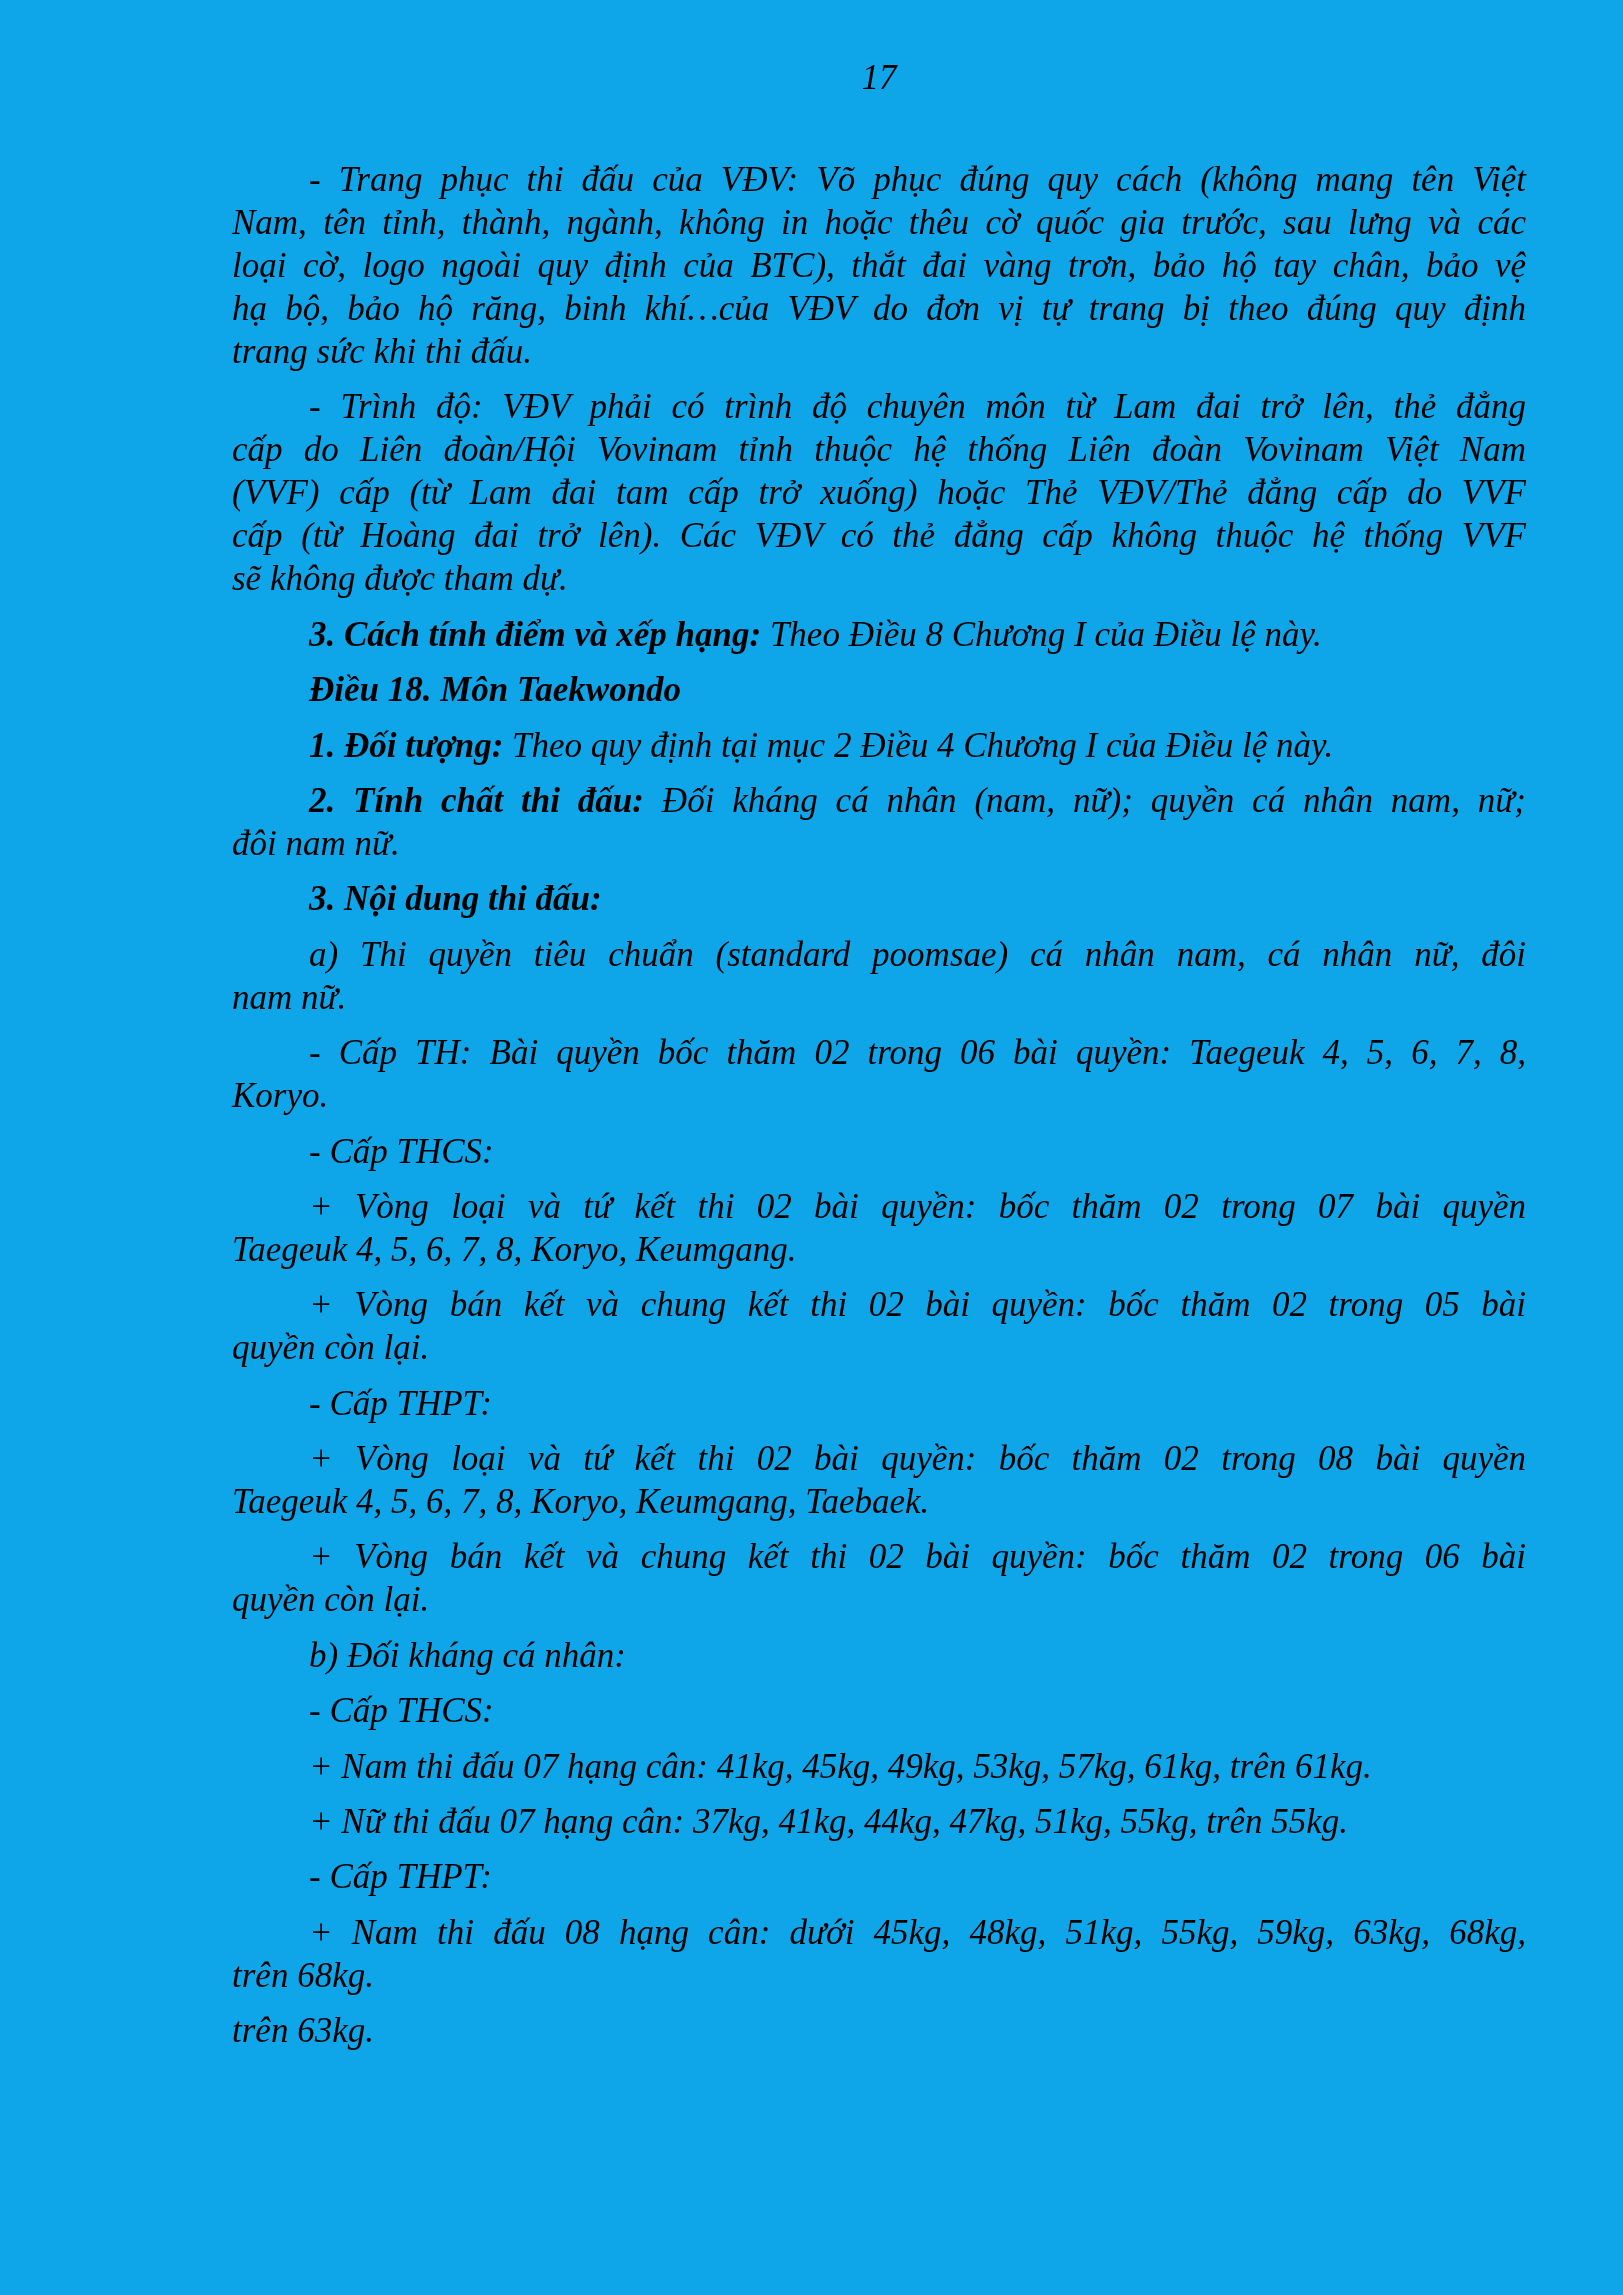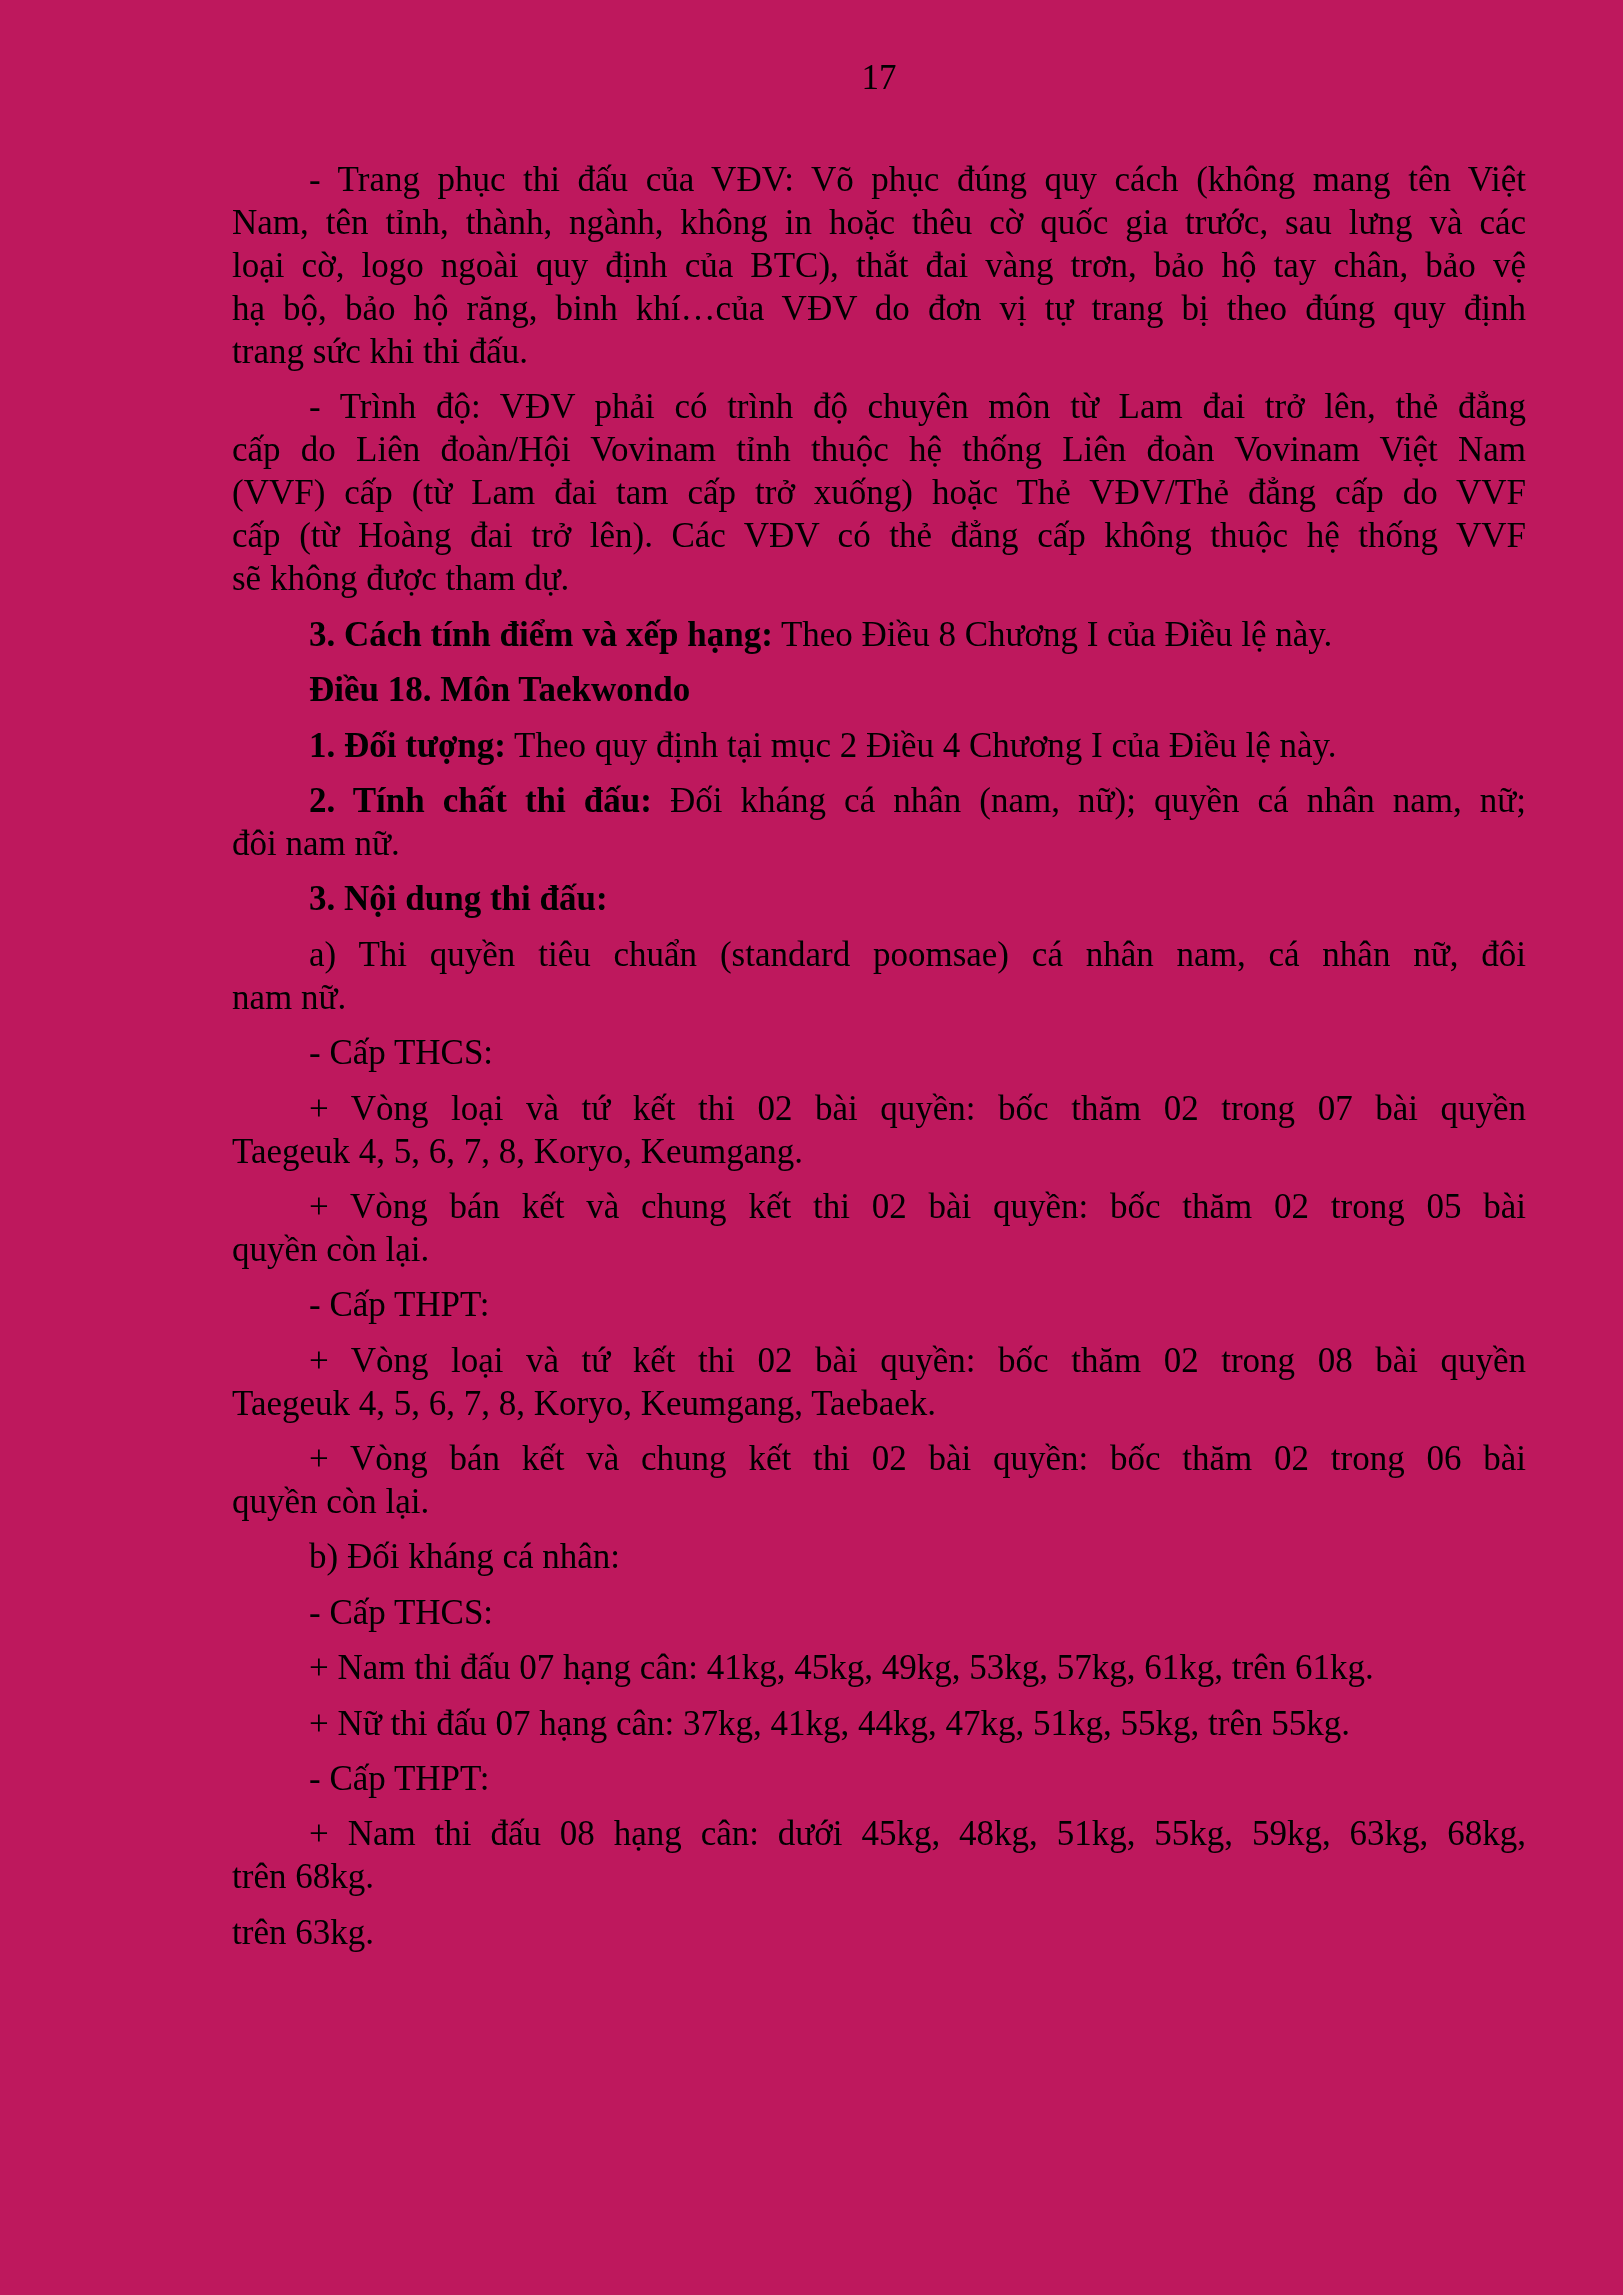--- a/index.html
+++ b/index.html
@@ -28,21 +28,21 @@
     text-align-last: justify;
     text-justify: inter-word;
   }
   .line.first { text-indent: 77px; }
   .line.last  { text-align: center; text-align-last: left; }
   .seg.bold { font-weight: bold; }
 </style>
 </head>
 <body>
 
-<div class="page" style="background: #be185d; color: rgb(0, 0, 0);">
+<div class="page" style="background: #0ea5e9; color: rgb(0, 0, 0); font-style: italic;">
   <div class="page-number">17</div>
   <main>
       <div class="para">
         <div class="line first"><span class="seg">- Trang phục thi đấu của VĐV: Võ phục đúng quy cách (không mang tên Việt</span></div>
         <div class="line"><span class="seg">Nam, tên tỉnh, thành, ngành, không in hoặc thêu cờ quốc gia trước, sau lưng và các</span></div>
         <div class="line"><span class="seg">loại cờ, logo ngoài quy định của BTC), thắt đai vàng trơn, bảo hộ tay chân, bảo vệ</span></div>
         <div class="line"><span class="seg">hạ bộ, bảo hộ răng, binh khí…của VĐV do đơn vị tự trang bị theo đúng quy định</span></div>
         <div class="line last"><span class="seg">trang sức khi thi đấu.</span></div>
       </div>
       <div class="para">
@@ -64,20 +64,24 @@
       <div class="para">
         <div class="line first"><span class="seg bold">2. Tính chất thi đấu:</span><span class="seg"> Đối kháng cá nhân (nam, nữ); quyền cá nhân nam, nữ;</span></div>
         <div class="line last"><span class="seg">đôi nam nữ.</span></div>
       </div>
       <div class="para">
         <div class="line first last"><span class="seg bold">3. Nội dung thi đấu:</span></div>
       </div>
       <div class="para">
         <div class="line first"><span class="seg">a) Thi quyền tiêu chuẩn (standard poomsae) cá nhân nam, cá nhân nữ, đôi</span></div>
         <div class="line last"><span class="seg">nam nữ.</span></div>
+      </div>
+      <div class="para">
+        <div class="line first"><span class="seg">- Cấp TH: Bài quyền bốc thăm 02 trong 06 bài quyền: Taegeuk 4, 5, 6, 7, 8,</span></div>
+        <div class="line last"><span class="seg">Koryo.</span></div>
       </div>
       <div class="para">
         <div class="line first last"><span class="seg">- Cấp THCS:</span></div>
       </div>
       <div class="para">
         <div class="line first"><span class="seg">+ Vòng loại và tứ kết thi 02 bài quyền: bốc thăm 02 trong 07 bài quyền</span></div>
         <div class="line last"><span class="seg">Taegeuk 4, 5, 6, 7, 8, Koryo, Keumgang.</span></div>
       </div>
       <div class="para">
         <div class="line first"><span class="seg">+ Vòng bán kết và chung kết thi 02 bài quyền: bốc thăm 02 trong 05 bài</span></div>

